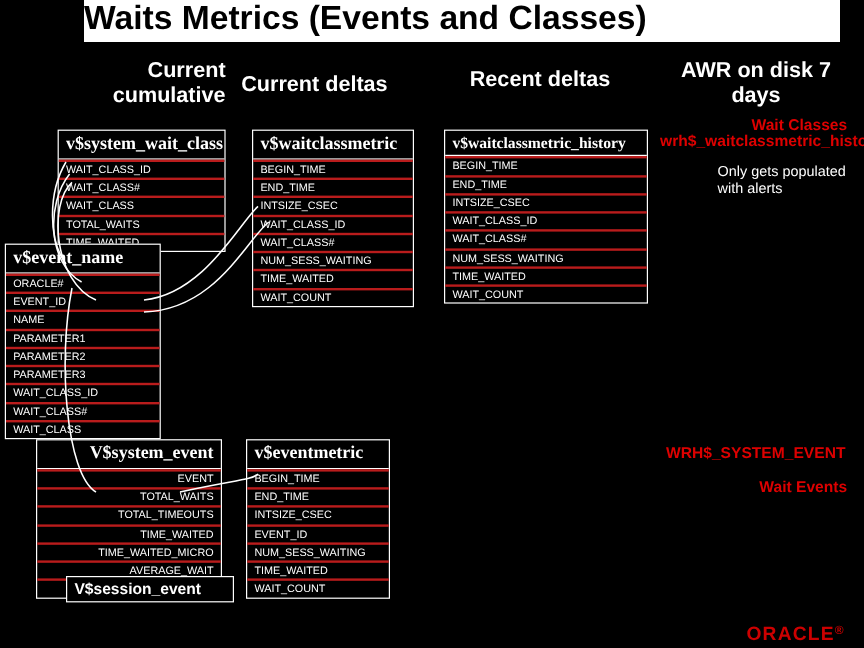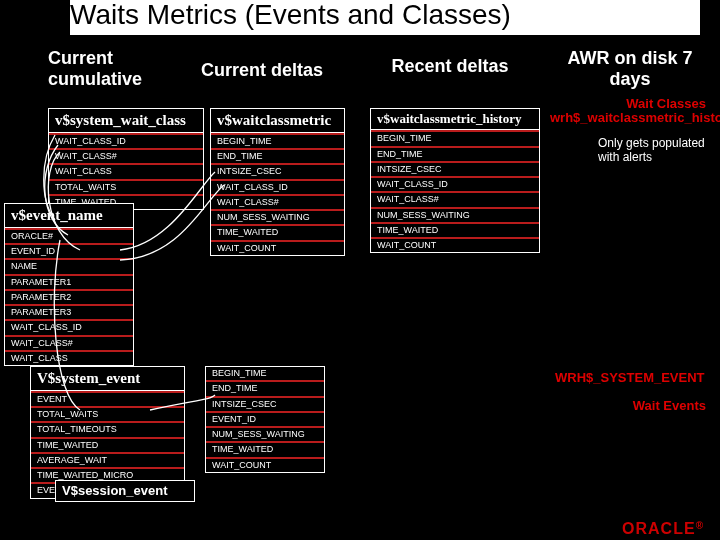--- a/index.html
+++ b/index.html
@@ -1,31 +1,31 @@
 <!DOCTYPE html>
 <html><head>
 <meta charset="utf-8">
 <style>
   * { box-sizing: border-box; margin: 0; padding: 0; }
   html, body { width: 720px; height: 540px; overflow: hidden; font-family: Arial, Helvetica, sans-serif; }
   body { background: #000; color: #fff; position: relative; }
 
   .slide-title {
     position: absolute; top: 0; left: 70px; right: 20px;
-    font-size: 28px; font-weight: 400; color: #000; background: #fff;
+    font-size: 28px; font-weight: 700; color: #000; background: #fff;
     padding: 0 0 6px 0; line-height: 1.05;
   }
 
   .blackzone { position: absolute; top: 48px; left: 0; right: 0; bottom: 24px; }
 
   .col-head {
     position: absolute; top: 0; font-size: 18px; font-weight: 700;
     text-align: center; line-height: 1.15;
   }
-  .col-head.c1 { left: 48px;  width: 140px; text-align: left; }
+  .col-head.c1 { left: 48px;  width: 140px; text-align: right; }
   .col-head.c2 { left: 192px; width: 140px; top: 12px; }
   .col-head.c3 { left: 370px; width: 160px; top: 8px; }
   .col-head.c4 { left: 550px; width: 160px; }
 
   .section-label {
     position: absolute; right: 14px; color: #d00; font-size: 13px; font-weight: 700;
   }
   .section-label.wc { top: 48px; }
   .section-label.we { top: 350px; }
 
@@ -67,21 +67,21 @@
 <div class="blackzone">
 
   <div class="col-head c1">Current cumulative</div>
   <div class="col-head c2">Current deltas</div>
   <div class="col-head c3">Recent deltas</div>
   <div class="col-head c4">AWR on disk 7 days</div>
 
   <div class="section-label wc">Wait Classes</div>
   <div class="section-label we">Wait Events</div>
 
-  <div class="tbl" style="top:60px; left:48px; width:156px;">
+  <div class="tbl" style="top:60px; left:48px; width:140px;">
     <div class="hd">v$system_wait_class</div>
     <div class="row">WAIT_CLASS_ID</div>
     <div class="row">WAIT_CLASS#</div>
     <div class="row">WAIT_CLASS</div>
     <div class="row">TOTAL_WAITS</div>
     <div class="row">TIME_WAITED</div>
   </div>
 
   <div class="tbl" style="top:60px; left:210px; width:135px;">
     <div class="hd">v$waitclassmetric</div>
@@ -116,32 +116,33 @@
     <div class="row">EVENT_ID</div>
     <div class="row">NAME</div>
     <div class="row">PARAMETER1</div>
     <div class="row">PARAMETER2</div>
     <div class="row">PARAMETER3</div>
     <div class="row">WAIT_CLASS_ID</div>
     <div class="row">WAIT_CLASS#</div>
     <div class="row">WAIT_CLASS</div>
   </div>
 
-  <div class="tbl" style="top:318px; left:30px; width:155px;">
+  <div class="tbl" style="top:318px; left:30px; width:155px;text-align:right;">
     <div class="hd">V$system_event</div>
     <div class="row">EVENT</div>
     <div class="row">TOTAL_WAITS</div>
     <div class="row">TOTAL_TIMEOUTS</div>
     <div class="row">TIME_WAITED</div>
+    <div class="row">TIME_WAITED_MICRO</div>
     <div class="row">AVERAGE_WAIT</div>
-    <div class="row">TIME_WAITED_MICRO</div>
     <div class="row">EVENT_ID</div>
   </div>
 
   <div class="tbl" style="top:318px; left:205px; width:120px;">
+    <div class="hd">v$eventmetric</div>
     <div class="row">BEGIN_TIME</div>
     <div class="row">END_TIME</div>
     <div class="row">INTSIZE_CSEC</div>
     <div class="row">EVENT_ID</div>
     <div class="row">NUM_SESS_WAITING</div>
     <div class="row">TIME_WAITED</div>
     <div class="row">WAIT_COUNT</div>
   </div>
 
   <div class="red-name" style="top:322px; left:555px;">WRH$_SYSTEM_EVENT</div>

